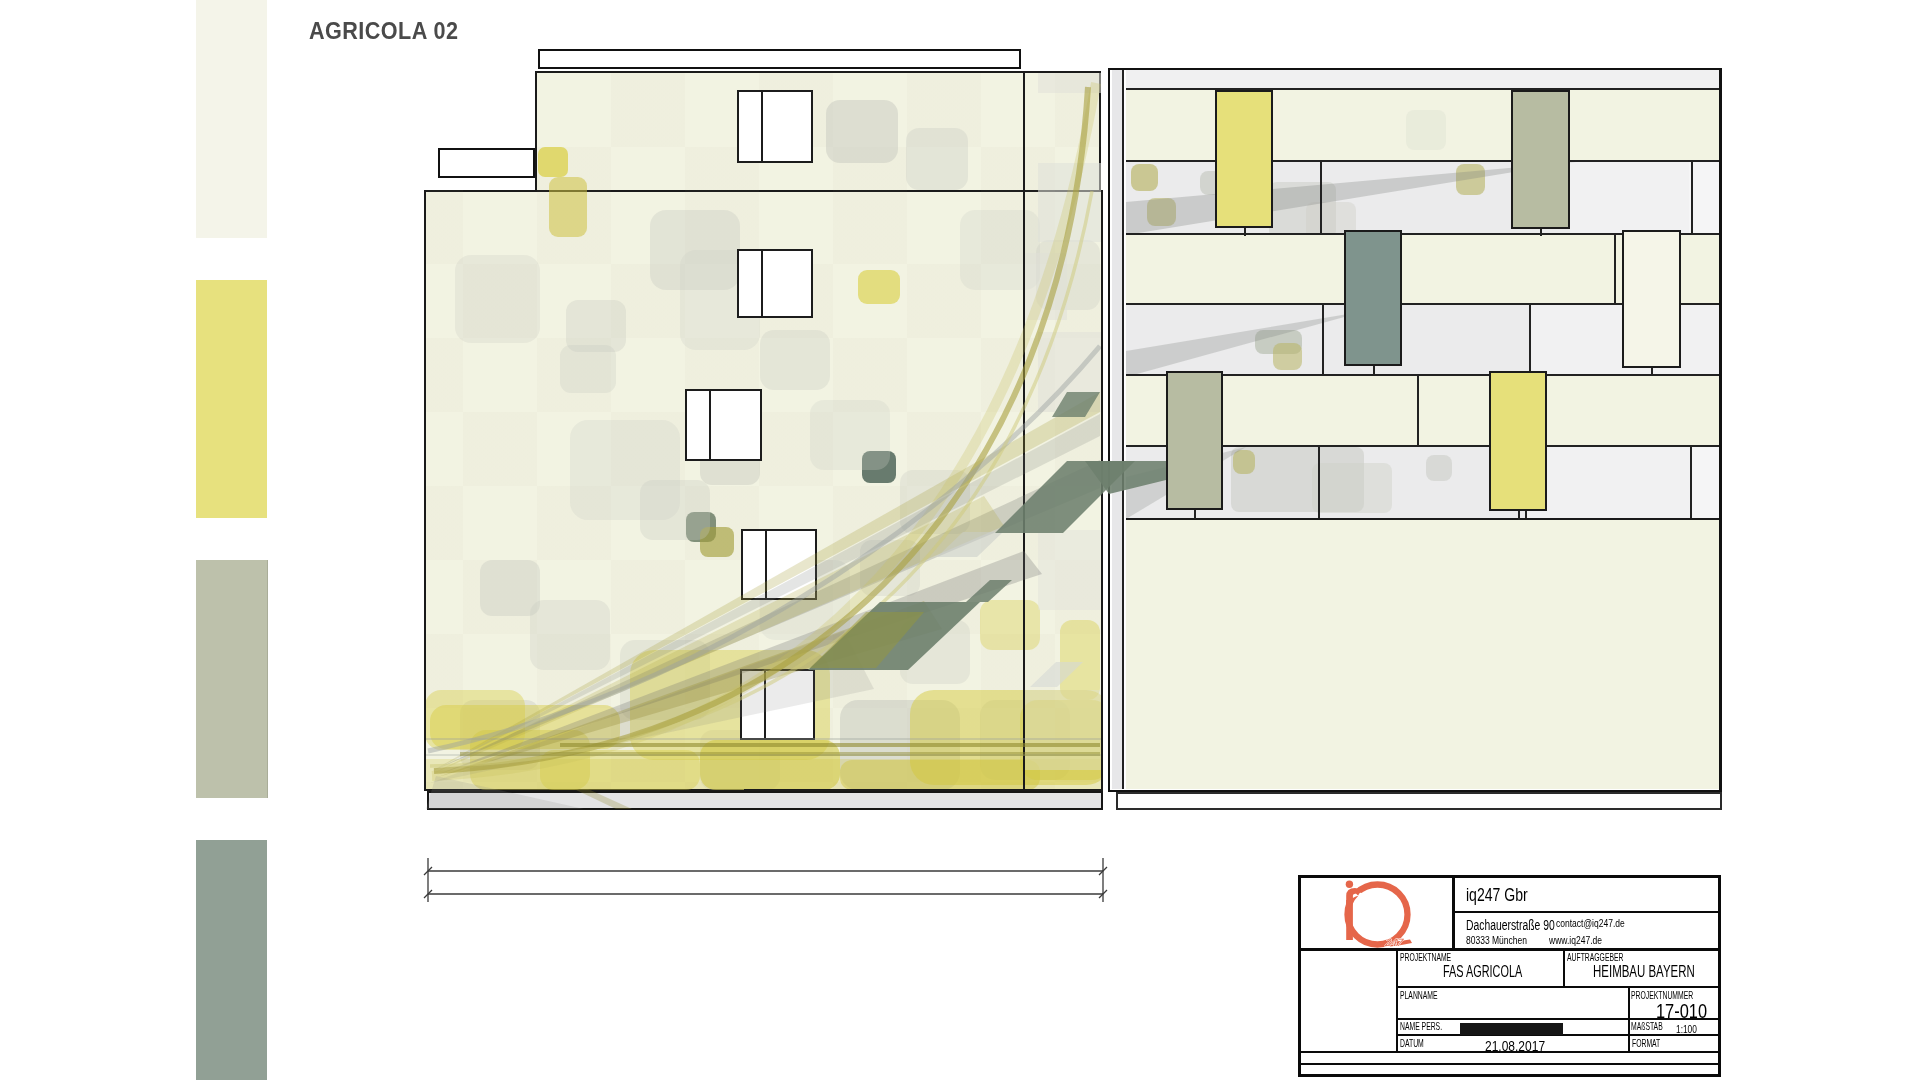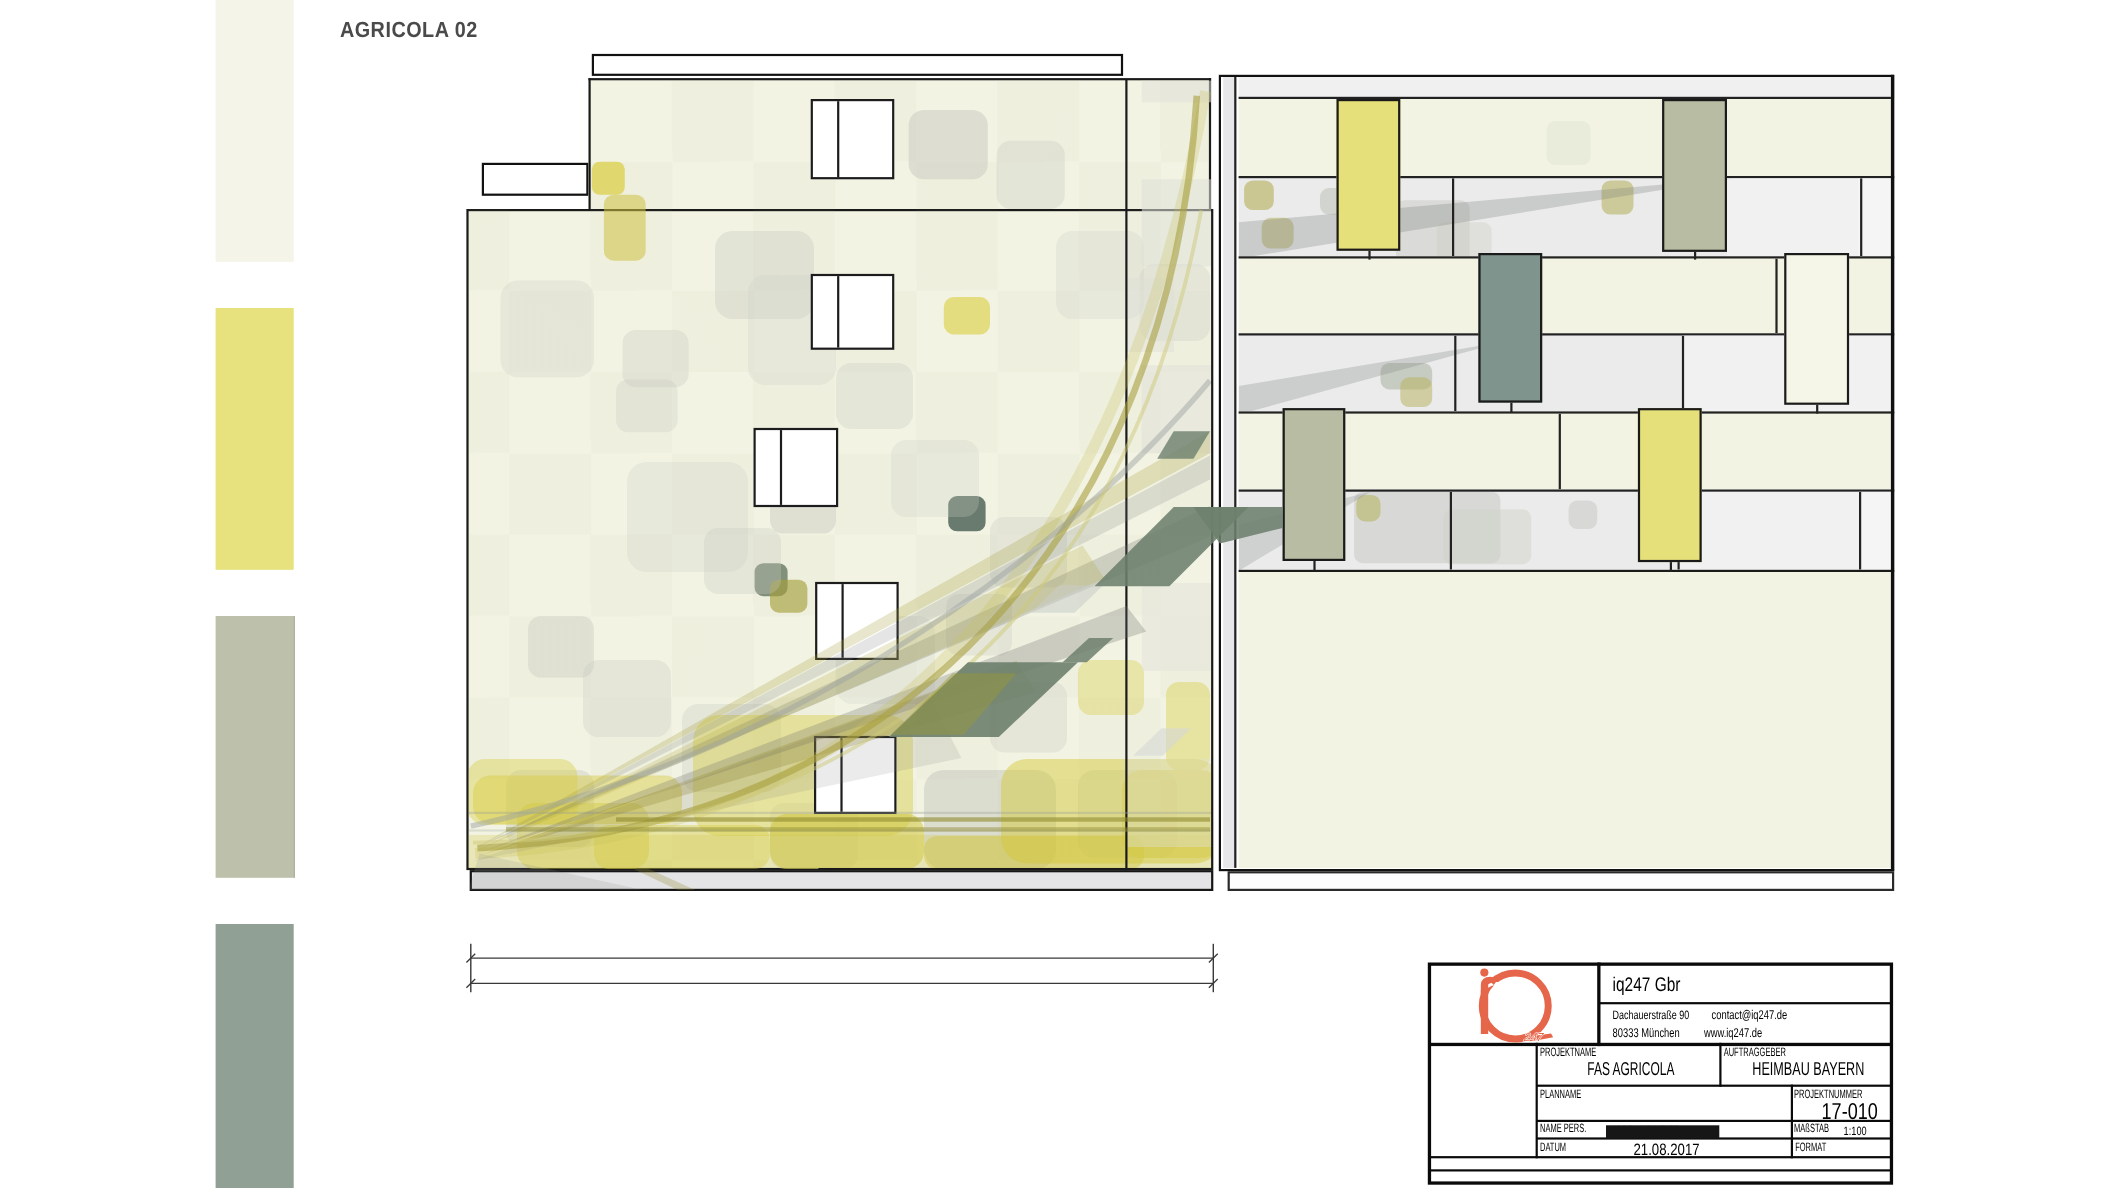--- a/index.html
+++ b/index.html
@@ -5,21 +5,21 @@
   html,body{margin:0;padding:0;}
   body{width:1920px;height:1080px;position:relative;background:#ffffff;overflow:hidden;
        font-family:"Liberation Sans", sans-serif;}
   .abs{position:absolute;}
   .sw{position:absolute;left:196px;width:71px;height:238px;}
   .cond{display:inline-block;transform-origin:0 50%;white-space:nowrap;}
 </style>
 </head>
 <body>
 
-<div class="abs" style="left:309px;top:17px;font-size:20px;font-weight:bold;color:#4a4a4a;">
+<div class="abs" style="left:309px;top:17px;font-size:24px;font-weight:bold;color:#4a4a4a;">
   <span class="cond" style="transform:scaleX(.90);letter-spacing:.5px;">AGRICOLA 02</span>
 </div>
 
 <div class="sw" style="top:0;background:#f4f4e9;"></div>
 <div class="sw" style="top:280px;background:#e7e17e;"></div>
 <div class="sw" style="top:560px;background:#bdc1ab;border-right:1px solid #a9ad98;"></div>
 <div class="sw" style="top:840px;height:240px;background:#91a095;"></div>
 
 <div class="abs" style="left:538px;top:49px;width:479px;height:16px;background:#fff;border:2.5px solid #111;"></div>
 
@@ -263,21 +263,21 @@
 <div class="abs" style="left:1397px;top:1018px;width:322px;height:2px;background:#0a0a0a;"></div>
 <div class="abs" style="left:1397px;top:1034px;width:322px;height:2px;background:#0a0a0a;"></div>
 <div class="abs" style="left:1299px;top:1051px;width:421px;height:2px;background:#0a0a0a;"></div>
 <div class="abs" style="left:1299px;top:1063px;width:421px;height:1.5px;background:#0a0a0a;"></div>
 <div class="abs" style="left:1452px;top:875px;width:2.5px;height:76px;background:#0a0a0a;"></div>
 <div class="abs" style="left:1396px;top:948px;width:2px;height:105px;background:#0a0a0a;"></div>
 <div class="abs" style="left:1563px;top:948px;width:2px;height:40px;background:#0a0a0a;"></div>
 <div class="abs" style="left:1628px;top:986px;width:2px;height:67px;background:#0a0a0a;"></div>
 
 <div class="abs" style="left:1466px;top:885px;font-size:18px;color:#000;"><span class="cond" style="transform:scaleX(.78);">iq247 Gbr</span></div>
-<div class="abs" style="left:1466px;top:917px;font-size:11px;color:#000;"><span class="cond" style="transform:scaleX(.74);">Dachauerstraße 90</span></div>
+<div class="abs" style="left:1466px;top:917px;font-size:14px;color:#000;"><span class="cond" style="transform:scaleX(.74);">Dachauerstraße 90</span></div>
 <div class="abs" style="left:1556px;top:917px;font-size:11.5px;color:#000;"><span class="cond" style="transform:scaleX(.74);">contact@iq247.de</span></div>
 <div class="abs" style="left:1466px;top:934px;font-size:11.5px;color:#000;"><span class="cond" style="transform:scaleX(.74);">80333 München</span></div>
 <div class="abs" style="left:1549px;top:934px;font-size:11.5px;color:#000;"><span class="cond" style="transform:scaleX(.74);">www.iq247.de</span></div>
 <div class="abs lbl" style="left:1400px;top:951px;">PROJEKTNAME</div>
 <div class="abs lbl" style="left:1567px;top:951px;">AUFTRAGGEBER</div>
 <div class="abs lbl" style="left:1400px;top:989px;">PLANNAME</div>
 <div class="abs lbl" style="left:1631px;top:989px;">PROJEKTNUMMER</div>
 <div class="abs lbl" style="left:1400px;top:1020px;">NAME PERS.</div>
 <div class="abs lbl" style="left:1631px;top:1020px;">MAßSTAB</div>
 <div class="abs lbl" style="left:1400px;top:1037px;">DATUM</div>

